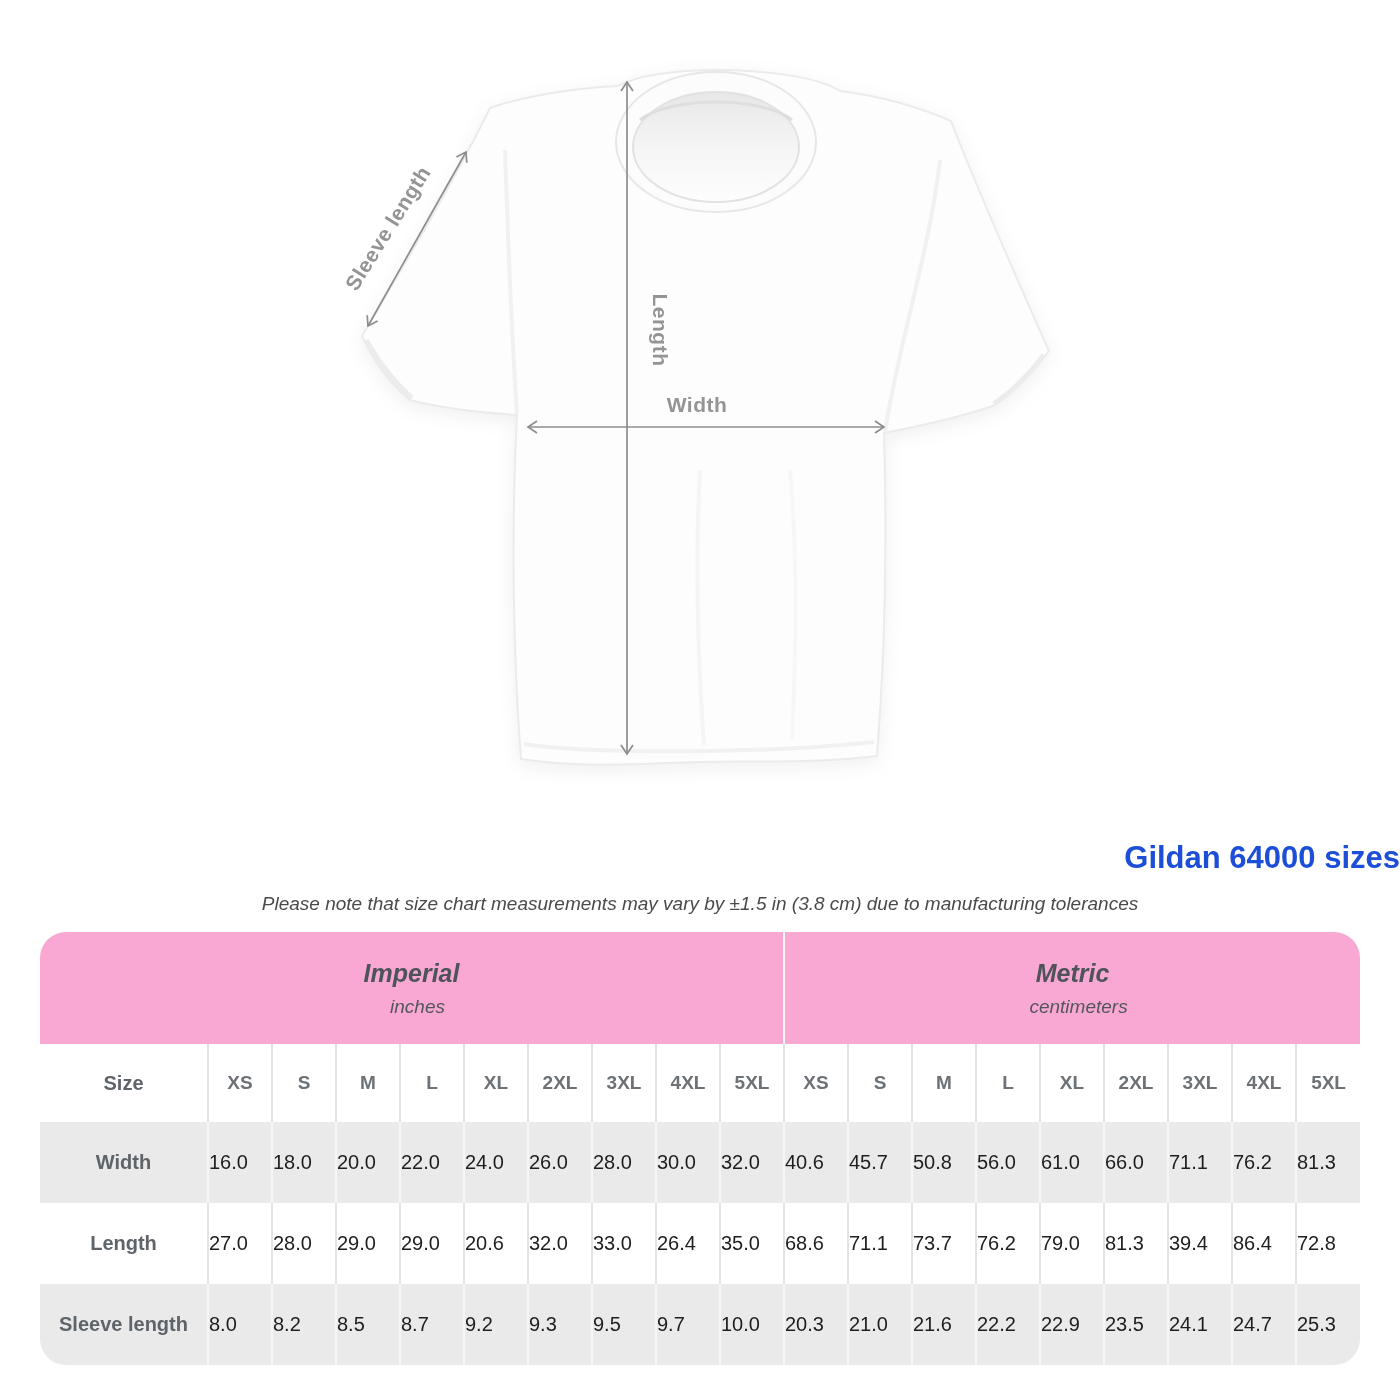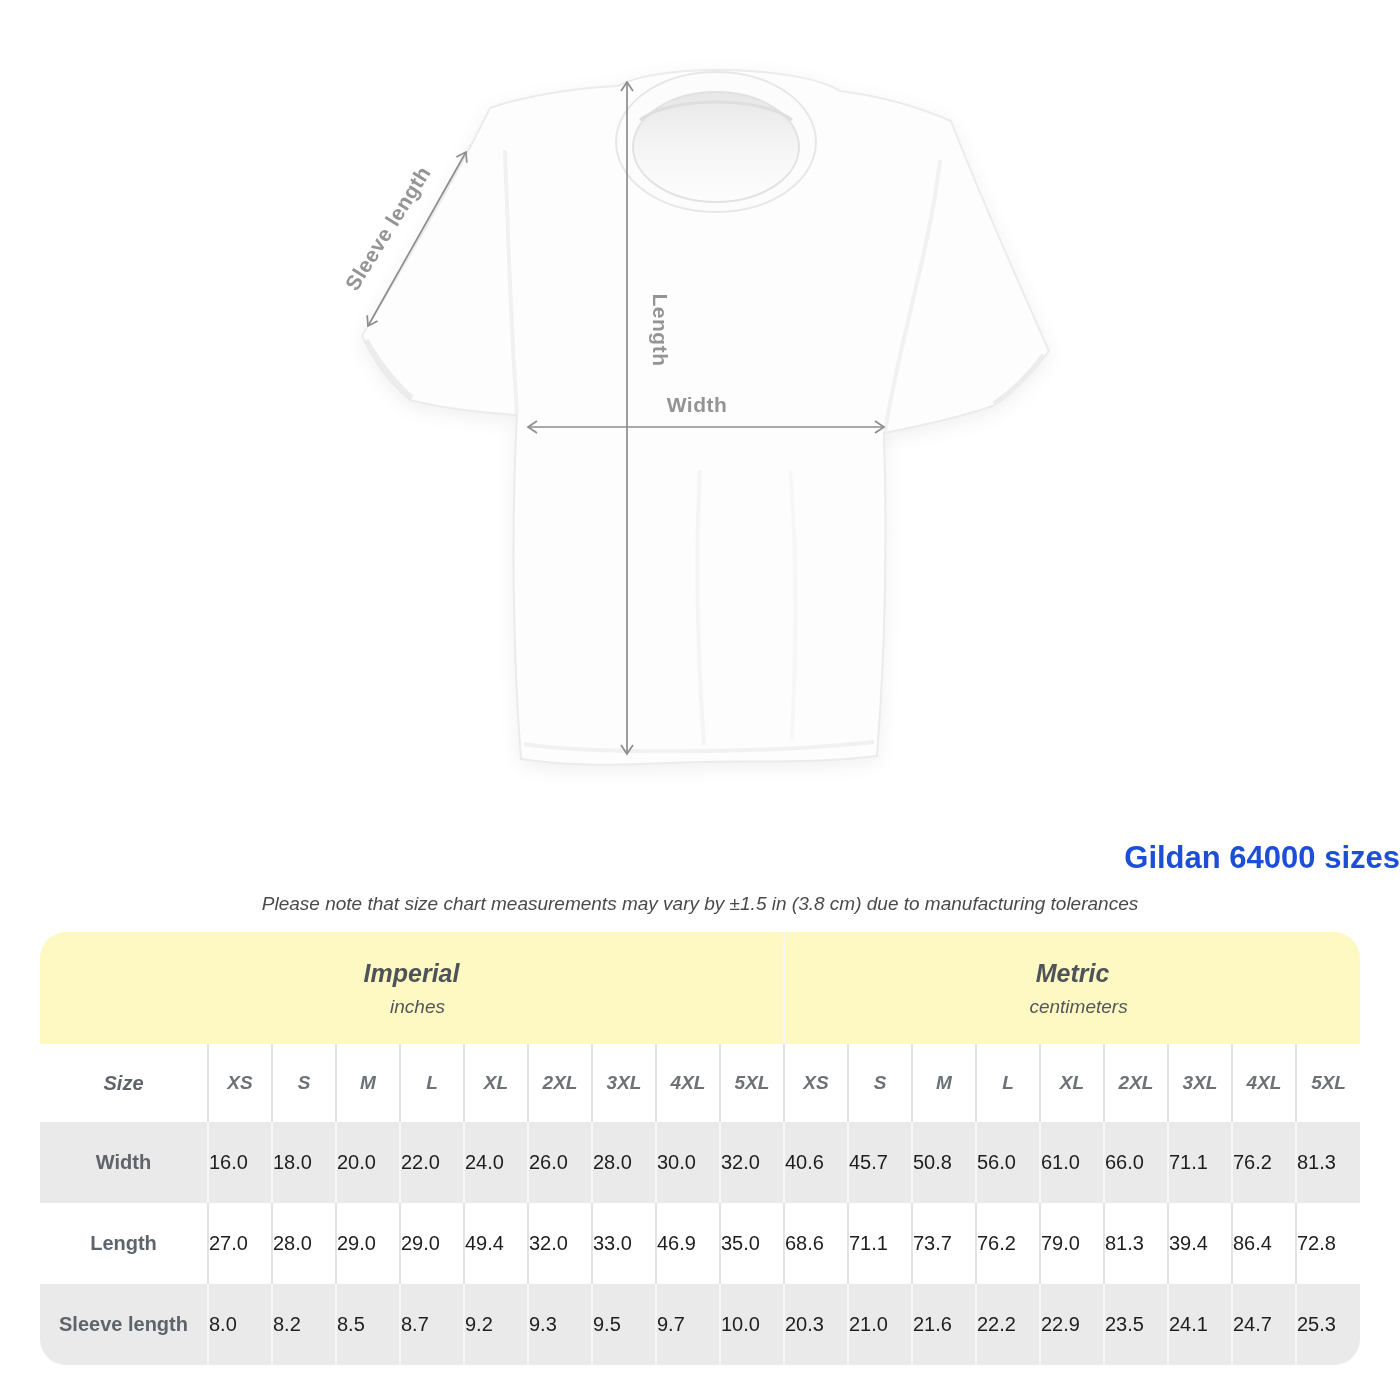--- a/index.html
+++ b/index.html
@@ -12,26 +12,26 @@
   .ann-label { fill:#949494; font-weight:bold; font-size:21px; letter-spacing:.5px; }
 
   h1.title { text-align:right; font-size:31px; font-weight:bold; color:#1d4ed8;
              margin-top:10px; line-height:36px; }
   p.subtitle { text-align:center; font-style:italic; font-size:19px; color:#4a4a4a;
                margin-top:16px; line-height:24px; }
 
   .table-wrap { width:1320px; margin:16px auto 0 auto; border-radius:26px; overflow:hidden; }
   table.sizes { width:1320px; border-collapse:collapse; table-layout:fixed; }
 
-  tr.head-row th { background:#fef9c3; height:112px; vertical-align:middle; text-align:center; }
+  tr.head-row th { background:#f9a8d4; height:112px; vertical-align:middle; text-align:center; }
   .unit-name { font-size:25px; font-weight:bold; font-style:italic; color:#4d5358; }
   .unit-sub  { font-size:19px; font-style:italic; color:#53575b; margin-top:8px; font-weight:400;padding-left:12px; }
 
   tr.sizes-row th { height:78px; background:#ffffff; text-align:center; vertical-align:middle;
-                    font-size:19px; font-weight:bold; color:#6d7277;font-style:italic; }
+                    font-size:19px; font-weight:bold; color:#6d7277; }
   tr.sizes-row th.rl { font-size:20px; color:#5e646a; }
 
   tr.data-row { height:81px; }
   tr.data-row td { text-align:left; vertical-align:middle; font-size:20px; color:#1e1e1e; font-weight:400; }
   tr.data-row th.rl { text-align:center; vertical-align:middle; font-size:20px; font-weight:bold; color:#5e646a; }
 
   tr.band  > * { background:#eaeaea; }
   tr.plain > * { background:#ffffff; }
   tr.plain > *:not(:first-child) { border-left:2px solid #e3e3e3; }
   tr.band  > *:not(:first-child) { border-left:2px solid #f6f6f6; }
@@ -157,24 +157,24 @@
         <td>76.2</td>
         <td>81.3</td>
       </tr>
 
       <tr class="data-row plain">
         <th class="rl">Length</th>
         <td>27.0</td>
         <td>28.0</td>
         <td>29.0</td>
         <td>29.0</td>
-        <td>49.4</td>
+        <td>20.6</td>
         <td>32.0</td>
         <td>33.0</td>
-        <td>46.9</td>
+        <td>26.4</td>
         <td>35.0</td>
         <td>68.6</td>
         <td>71.1</td>
         <td>73.7</td>
         <td>76.2</td>
         <td>79.0</td>
         <td>81.3</td>
         <td>39.4</td>
         <td>86.4</td>
         <td>72.8</td>

